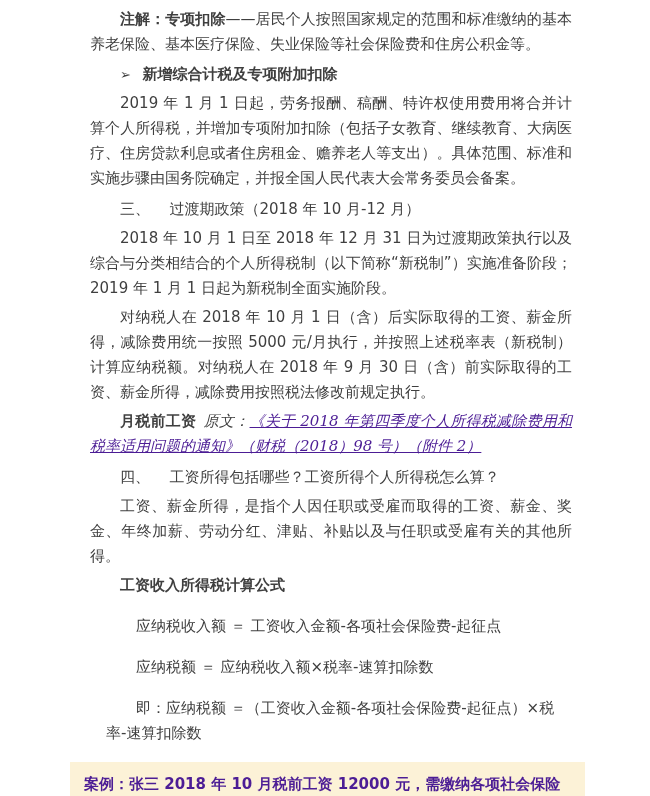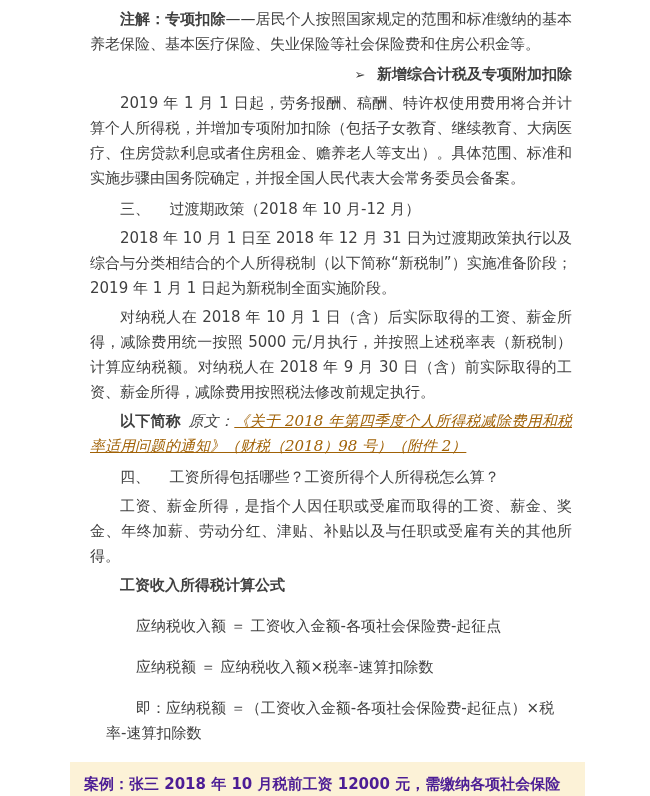--- a/index.html
+++ b/index.html
@@ -9,33 +9,33 @@
     color:#3f3f3f;
   }
   .page{
     width:650px;height:659px;box-sizing:border-box;padding-top:7px;
     font-size:15px;line-height:25px;
   }
   .text-col{margin:0 78px 0 90px;}
   p.para{margin:0 0 4px 0;text-indent:2em;text-align:justify;}
   .b{font-weight:bold;}
   
-  .bullet-head{margin:5px 0 4px 0;padding-left:2em;font-weight:bold;text-align:right;}
+  .bullet-head{margin:5px 0 4px 0;padding-left:2em;font-weight:bold;}
   .bullet-head .marker{font-weight:normal;margin-right:0.9em;font-size:13px;}
   
   .sec-head{margin:6px 0 4px 0;padding-left:2em;font-weight:normal;}
   .sec-head .num{margin-right:1.3em;}
   
   .policy{margin:4px 0 6px 0;text-indent:2em;text-align:justify;}
   .policy .lbl{font-weight:bold;margin-right:0.5em;}
   .policy .src,.policy a{
     font-family:"DejaVu Serif","Liberation Serif",serif;
     font-style:italic;
   }
-  .policy a{color:#a16207;text-decoration:underline;}
+  .policy a{color:#4c1d95;text-decoration:underline;}
   
   .formula{margin:16px;text-indent:2em;}
   .formula-head{margin:2px 0 2px 0;padding-left:2em;font-weight:bold;}
   
   .case-box{
     margin:8px 0 0 70px;width:515px;box-sizing:border-box;
     background:#fcf2d7;padding:9px 14px 10px 14px;
     line-height:26px;font-size:15px;color:#4c4336;
   }
   .case-title{color:#4c1d95;font-weight:bold;margin:0 0 4px 0;}
@@ -52,21 +52,21 @@
     <div class="bullet-head"><span class="marker">➢</span><span>新增综合计税及专项附加扣除</span></div>
 
     <p class="para">2019 年 1 月 1 日起，劳务报酬、稿酬、特许权使用费用将合并计算个人所得税，并增加专项附加扣除（包括子女教育、继续教育、大病医疗、住房贷款利息或者住房租金、赡养老人等支出）。具体范围、标准和实施步骤由国务院确定，并报全国人民代表大会常务委员会备案。</p>
 
     <div class="sec-head"><span class="num">三、</span><span>过渡期政策（2018 年 10 月-12 月）</span></div>
 
     <p class="para">2018 年 10 月 1 日至 2018 年 12 月 31 日为过渡期政策执行以及综合与分类相结合的个人所得税制（以下简称“新税制”）实施准备阶段； 2019 年 1 月 1 日起为新税制全面实施阶段。</p>
 
     <p class="para">对纳税人在 2018 年 10 月 1 日（含）后实际取得的工资、薪金所得，减除费用统一按照 5000 元/月执行，并按照上述税率表（新税制）计算应纳税额。对纳税人在 2018 年 9 月 30 日（含）前实际取得的工资、薪金所得，减除费用按照税法修改前规定执行。</p>
 
-    <p class="policy"><span class="lbl">以下简称</span><span class="src">原文：</span><a href="#">《关于 2018 年第四季度个人所得税减除费用和税率适用问题的通知》（财税（2018）98 号）（附件 2）</a></p>
+    <p class="policy"><span class="lbl">月税前工资</span><span class="src">原文：</span><a href="#">《关于 2018 年第四季度个人所得税减除费用和税率适用问题的通知》（财税（2018）98 号）（附件 2）</a></p>
 
     <div class="sec-head"><span class="num">四、</span><span>工资所得包括哪些？工资所得个人所得税怎么算？</span></div>
 
     <p class="para">工资、薪金所得，是指个人因任职或受雇而取得的工资、薪金、奖金、年终加薪、劳动分红、津贴、补贴以及与任职或受雇有关的其他所得。</p>
 
     <div class="formula-head">工资收入所得税计算公式</div>
 
     <p class="formula">应纳税收入额 ＝ 工资收入金额-各项社会保险费-起征点</p>
     <p class="formula">应纳税额 ＝ 应纳税收入额×税率-速算扣除数</p>
     <p class="formula">即：应纳税额 ＝（工资收入金额-各项社会保险费-起征点）×税率-速算扣除数</p>

